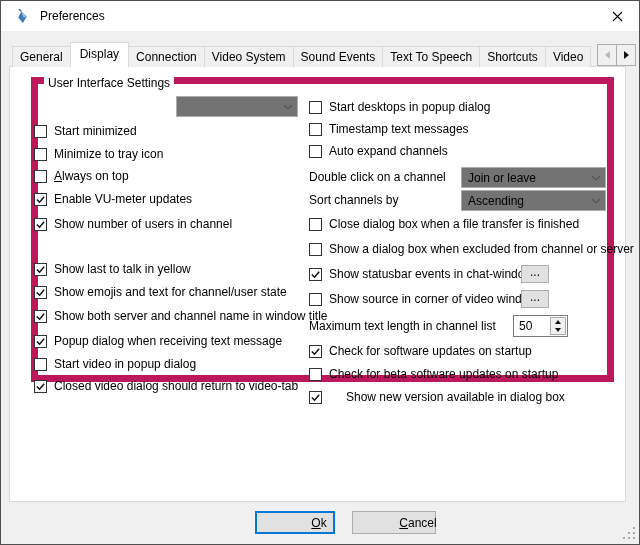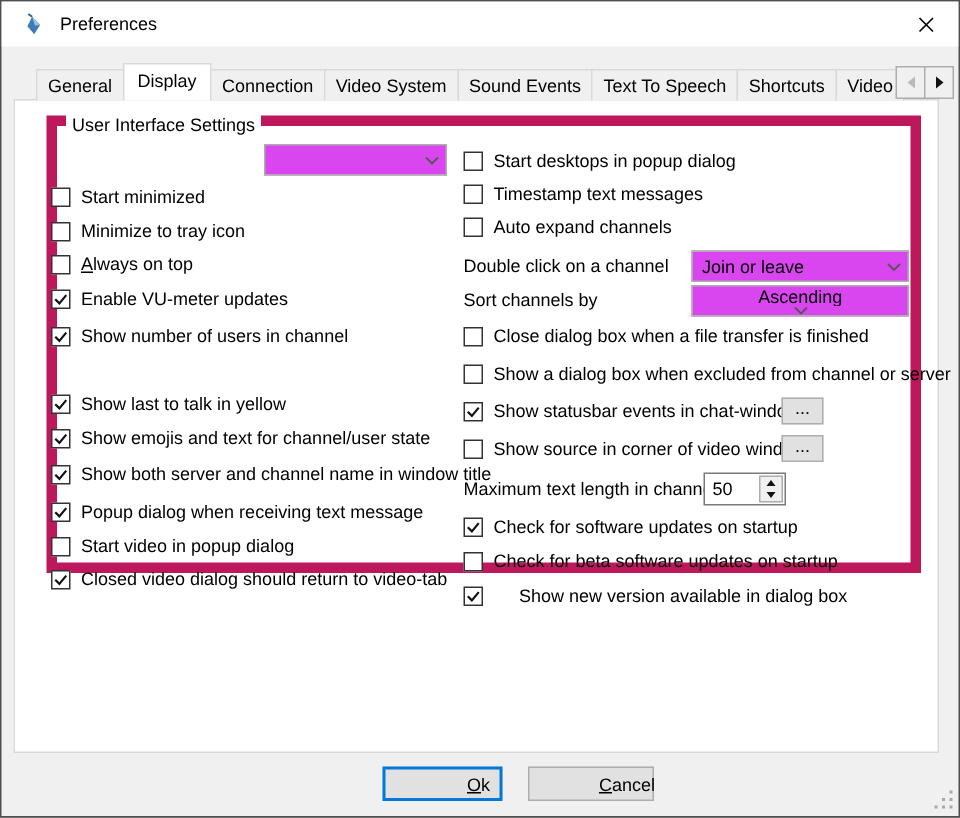--- a/index.html
+++ b/index.html
@@ -9,45 +9,45 @@
     border:1px solid #4e4e4e;overflow:hidden;font-size:12px;color:#000;
   }
   
   .titlebar{position:absolute;left:0;top:0;width:100%;height:30px;background:#fff;display:flex;align-items:center;}
   .app-icon{margin-left:13px;width:17px;height:17px;flex:0 0 auto;}
   .title-text{margin-left:9px;font-size:12px;}
   .close-btn{position:absolute;right:8px;top:2px;width:28px;height:26px;display:flex;align-items:center;justify-content:center;cursor:default;}
   
   .tabbar{position:absolute;left:11px;top:41px;height:25px;display:flex;align-items:flex-end;z-index:3;}
   .tab{height:21px;line-height:20px;padding:0 7px;background:#f0f0f0;border:1px solid #d9d9d9;border-bottom:none;margin-left:-1px;white-space:nowrap;}
-  .tab:first-child{margin-left:12px;}
+  .tab:first-child{margin-left:0;}
   .tab.selected{height:25px;line-height:23px;background:#fff;padding:0 9px;z-index:4;position:relative;}
   .tab-scroll{position:absolute;top:43px;width:20px;height:22px;background:#f0f0f0;border:1px solid #adadad;z-index:6;display:flex;align-items:center;justify-content:center;}
   #scrollL{left:596px;}
   #scrollR{left:615px;}
   .tri-l{width:0;height:0;border-top:4px solid transparent;border-bottom:4px solid transparent;border-right:5px solid #b9b9b9;}
   .tri-r{width:0;height:0;border-top:4px solid transparent;border-bottom:4px solid transparent;border-left:5px solid #111;}
   
   .tabpanel{position:absolute;left:8px;top:65px;width:617px;height:436px;background:#fff;border:1px solid #d9d9d9;z-index:1;}
   .groupbox{position:absolute;left:30px;top:76px;width:583px;height:305px;border:7px solid #be185d;z-index:2;padding-left:44px;}
   .group-legend{position:absolute;left:6px;top:-8px;background:#fff;padding:0 4px;white-space:nowrap;}
   
   .row{position:absolute;display:flex;align-items:center;gap:7px;z-index:2;white-space:nowrap;height:16px;}
   .cb{width:13px;height:13px;border:1px solid #333;background:#fff;flex:0 0 auto;display:flex;align-items:center;justify-content:center;}
   .cb svg{display:none;width:11px;height:11px;}
   .cb.on svg{display:block;}
   
-  .combo{position:absolute;height:21px;background:#d946ef;border:1px solid #adadad;display:flex;align-items:center;z-index:2;}
+  .combo{position:absolute;height:21px;background:#737373;border:1px solid #adadad;display:flex;align-items:center;z-index:2;}
   .combo .val{flex:1;padding:0 6px;overflow:hidden;}
   .combo .chev{width:18px;display:flex;align-items:center;justify-content:center;}
   
   .dots-btn{position:absolute;left:520px;width:28px;height:18px;background:#e1e1e1;border:1px solid #adadad;z-index:2;
     display:flex;align-items:center;justify-content:center;line-height:8px;padding-bottom:5px;}
   
-  .spinbox{position:absolute;left:468px;top:314px;width:55px;height:22px;border:1px solid #7a7a7a;background:#fff;display:flex;z-index:2;}
+  .spinbox{position:absolute;left:512px;top:314px;width:55px;height:22px;border:1px solid #7a7a7a;background:#fff;display:flex;z-index:2;}
   .spin-val{flex:1;padding:3px 0 0 5px;}
   .spin-btns{width:16px;margin:1px;border:1px solid #adadad;background:#f0f0f0;display:flex;flex-direction:column;}
   .spin-btns div{flex:1;display:flex;align-items:center;justify-content:center;}
   .tri-up{width:0;height:0;border-left:3px solid transparent;border-right:3px solid transparent;border-bottom:4px solid #111;}
   .tri-dn{width:0;height:0;border-left:3px solid transparent;border-right:3px solid transparent;border-top:4px solid #111;}
   
   .btn{position:absolute;top:510px;height:23px;background:#e1e1e1;border:1px solid #adadad;display:flex;align-items:center;justify-content:center;z-index:2;padding-left:48px;}
   #okBtn{left:254px;width:80px;border:2px solid #0078d7;}
   #cancelBtn{left:351px;width:84px;}
   
@@ -198,21 +198,21 @@
     <span class="chev">
         <svg width="10" height="6" viewBox="0 0 10 6">
           <polyline points="1,1 5,5 9,1" fill="none" stroke="#555" stroke-width="1.2"></polyline>
         </svg>
       </span>
   </div>
 
   <div class="row" style="left:308px;top:191px;">
     <span>Sort channels by</span>
   </div>
-  <div class="combo" style="left:460px;top:189px;width:145px;flex-direction:column;">
+  <div class="combo" style="left:460px;top:189px;width:145px;">
     <span class="val">Ascending</span>
     <span class="chev">
         <svg width="10" height="6" viewBox="0 0 10 6">
           <polyline points="1,1 5,5 9,1" fill="none" stroke="#555" stroke-width="1.2"></polyline>
         </svg>
       </span>
   </div>
 
   <div class="row" style="left:308px;top:215px;">
     <span class="cb"></span>

